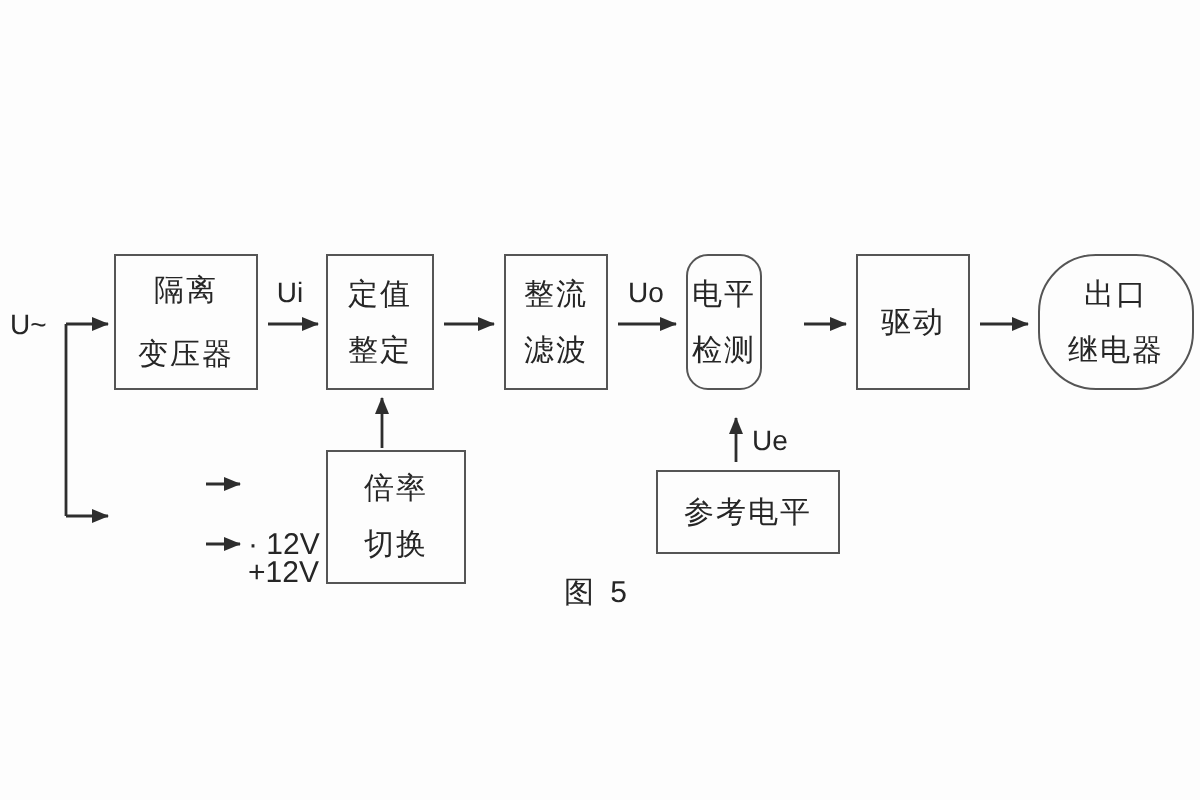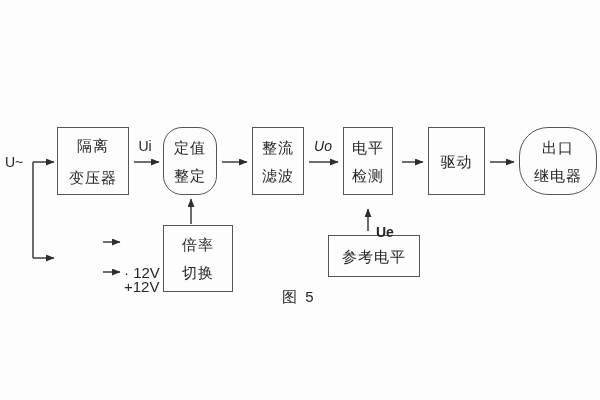--- a/index.html
+++ b/index.html
@@ -27,37 +27,37 @@
     border:1.6px solid var(--box-border);
     background:transparent;
     display:flex;flex-direction:column;
     align-items:center;justify-content:center;
     gap:13px;
     font-size:15px;line-height:1;
     letter-spacing:1px;
     white-space:nowrap;
   }
   .b1{left:57px;top:127px;width:72px;height:68px;gap:17px;}
-  .b2{left:163px;top:127px;width:54px;height:68px;border-radius:19px;}
+  .b2{left:163px;top:127px;width:54px;height:68px;}
   .b3{left:252px;top:127px;width:52px;height:68px;}
-  .b4{left:343px;top:127px;width:50px;height:68px;}
+  .b4{left:343px;top:127px;width:38px;height:68px;border-radius:11px;}
   .b5{left:428px;top:127px;width:57px;height:68px;}
   .b6{left:519px;top:127px;width:78px;height:68px;border-radius:29px;}
   .b7{left:57px;top:225px;width:46px;height:67px;}
   .b8{left:163px;top:225px;width:70px;height:67px;}
   .b9{left:328px;top:235px;width:92px;height:42px;}
   .lbl{
     position:absolute;
     font-size:14px;line-height:1;
     white-space:nowrap;
   }
   .lbl-u{left:5px;top:155px;}
   .lbl-ui{left:132px;top:139px;width:26px;text-align:center;}
-  .lbl-uo{left:307px;top:139px;width:32px;text-align:center;font-style:italic;}
-  .lbl-ue{left:376px;top:225px;font-weight:bold;}
+  .lbl-uo{left:307px;top:139px;width:32px;text-align:center;}
+  .lbl-ue{left:376px;top:213px;}
   .lbl-p12{left:124px;top:235px;font-size:15px;margin-top:44px;}
   .lbl-n12{left:124px;top:265px;font-size:15px;}
   .caption{
     position:absolute;left:282px;top:289px;
     font-size:15px;line-height:1;letter-spacing:2px;
   }
 </style>
 </head>
 <body>
 

